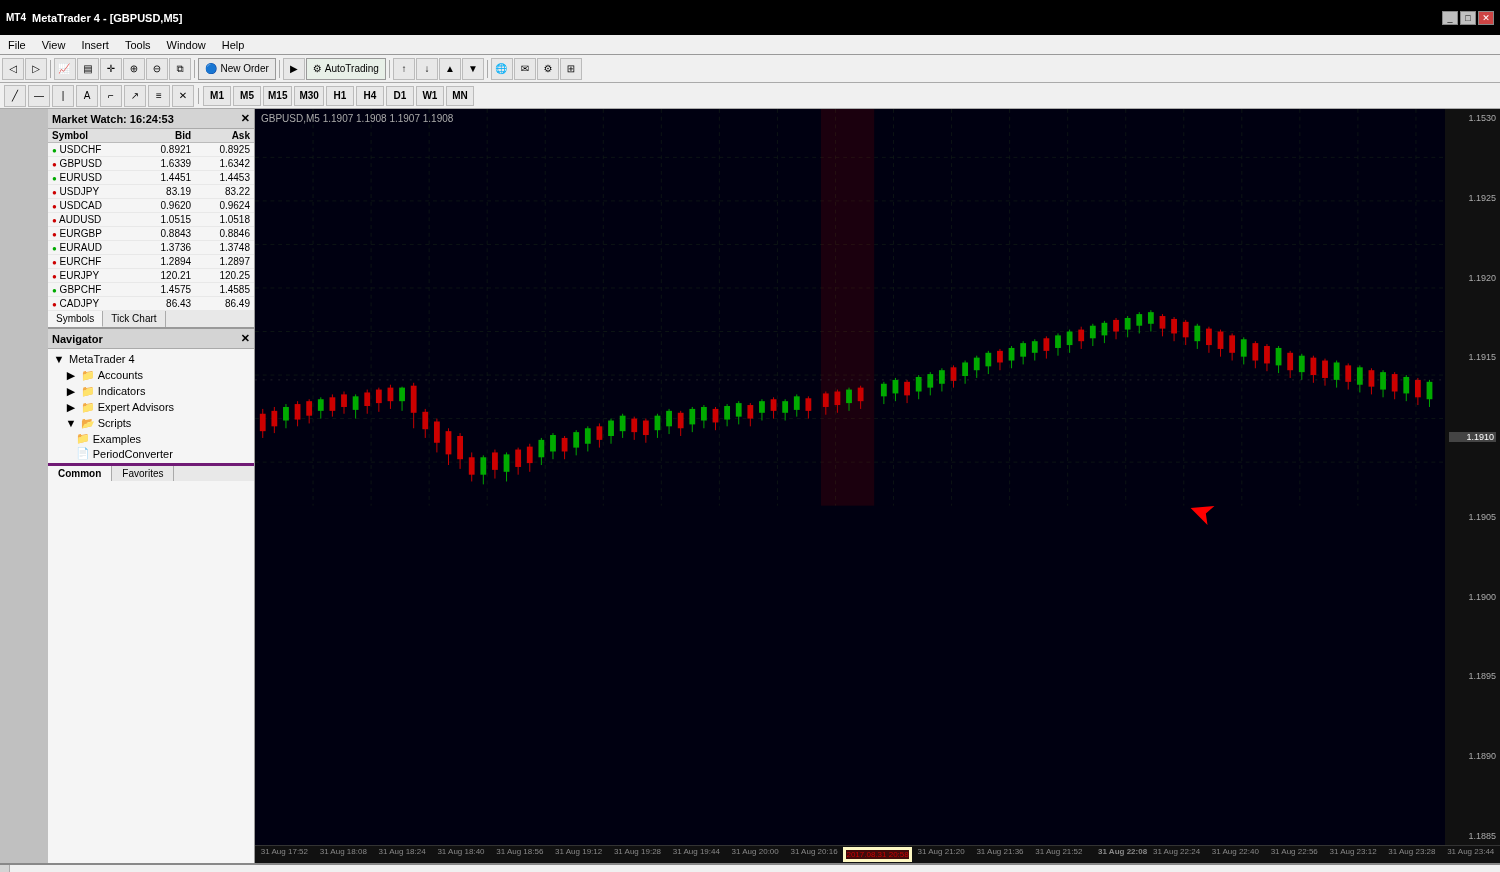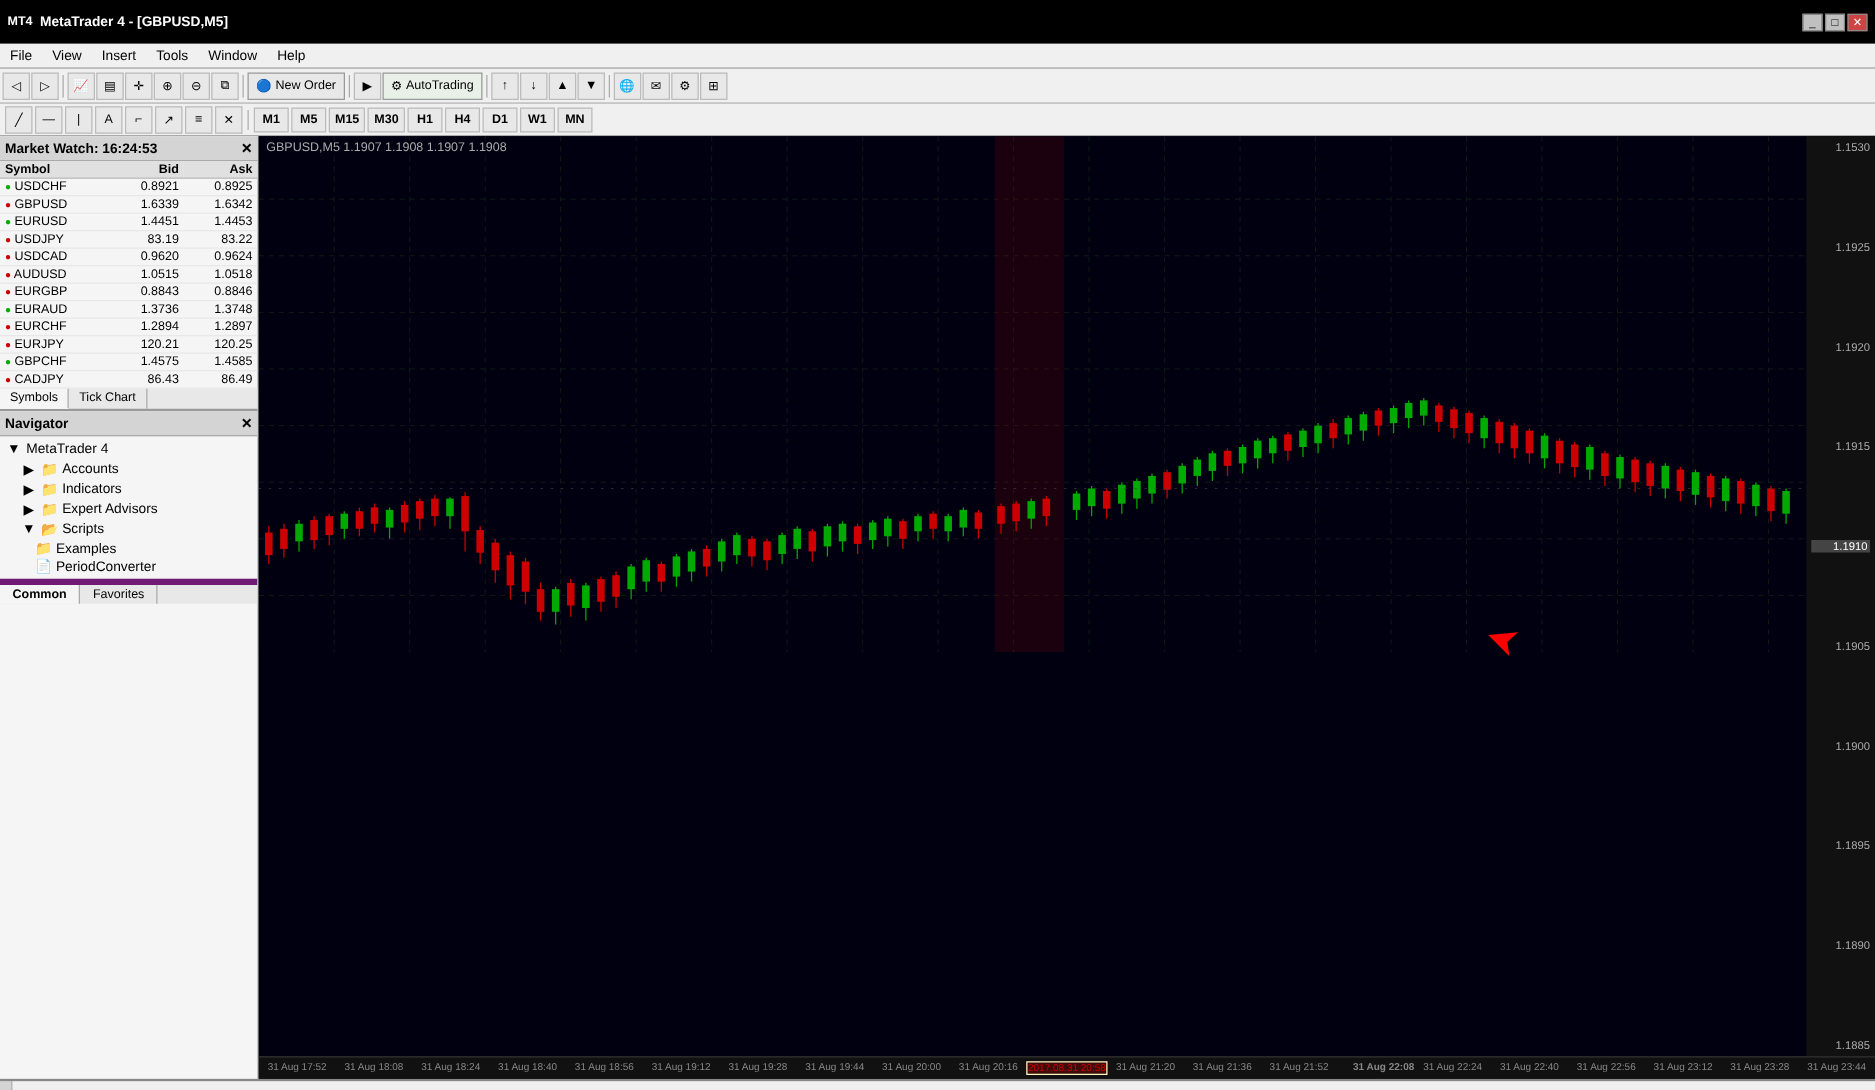--- a/index.html
+++ b/index.html
@@ -22,21 +22,21 @@
     .tb-sep { width: 1px; height: 18px; background: #aaa; margin: 0 2px; }
     .tb-btn-new-order { background: #e8e8e8; border: 1px solid #999; padding: 0 6px; font-size: 10px; height: 22px; display: flex; align-items: center; gap: 3px; cursor: pointer; }
     .tb-btn-auto { background: #e8f0e8; border: 1px solid #999; padding: 0 6px; font-size: 10px; height: 22px; display: flex; align-items: center; gap: 3px; cursor: pointer; }
 
     
     .toolbar2 { background: #f0f0f0; height: 26px; display: flex; align-items: center; border-bottom: 1px solid #aaa; padding: 0 4px; gap: 2px; }
     .tb2-btn { height: 20px; min-width: 28px; background: #e8e8e8; border: 1px solid #bbb; display: flex; align-items: center; justify-content: center; cursor: pointer; font-size: 10px; font-weight: bold; padding: 0 4px; }
     .tb2-sep { width: 1px; height: 16px; background: #aaa; margin: 0 2px; }
 
     
-    .main-area { display: flex; height: calc(872px - 22px - 20px - 28px - 26px - 22px); }
+    .main-area { display: flex; height: calc(872px - 22px - 20px - 28px - 26px - 22px); margin-left: 48px; }
 
     
     .left-panel { width: 207px; display: flex; flex-direction: column; border-right: 1px solid #999; background: #f5f5f5; }
 
     
     .market-watch { flex: 0 0 auto; border-bottom: 1px solid #999; }
     .panel-header { background: #d4d4d4; height: 20px; display: flex; align-items: center; padding: 0 4px; font-size: 11px; font-weight: bold; border-bottom: 1px solid #aaa; justify-content: space-between; }
     .panel-close { cursor: pointer; font-size: 11px; }
 
     .mw-table { width: 100%; border-collapse: collapse; }
@@ -53,21 +53,21 @@
     
     .navigator { flex: 1; overflow-y: auto; }
     .nav-header { background: #d4d4d4; height: 20px; display: flex; align-items: center; padding: 0 4px; font-size: 11px; font-weight: bold; border-bottom: 1px solid #aaa; justify-content: space-between; }
     .nav-tree { padding: 2px 0; }
     .nav-item { display: flex; align-items: center; padding: 1px 2px 1px 4px; cursor: pointer; font-size: 11px; }
     .nav-item .icon { width: 14px; height: 14px; margin-right: 3px; display: flex; align-items: center; justify-content: center; }
     .nav-indent { padding-left: 16px; }
     .nav-indent2 { padding-left: 28px; }
 
     
-    .bottom-tabs { display: flex; border-top: 5px solid #701a75; background: #e8e8e8; }
+    .bottom-tabs { display: flex; border-top: 3px solid #701a75; background: #e8e8e8; }
     .btab { padding: 2px 10px; font-size: 10px; cursor: pointer; border-right: 1px solid #aaa; }
     .btab.active { background: #f5f5f5; font-weight: bold; }
 
     
     .chart-area { flex: 1; display: flex; flex-direction: column; background: #000; }
     .chart-tabs-bar { background: #2a2a2a; display: flex; align-items: center; height: 22px; border-bottom: 1px solid #555; }
     .chart-tab { padding: 2px 12px; font-size: 10px; color: #ccc; cursor: pointer; border-right: 1px solid #555; height: 100%; display: flex; align-items: center; }
     .chart-tab.active { background: #1a3a5a; color: #fff; font-weight: bold; }
     .chart-maximize { margin-left: auto; padding: 0 6px; color: #aaa; cursor: pointer; font-size: 10px; }
 
@@ -593,21 +593,21 @@
         <span class="time-label" style="font-size:8px;color:#888;flex:1;text-align:center;white-space:nowrap;">31 Aug 17:52</span>
         <span class="time-label" style="font-size:8px;color:#888;flex:1;text-align:center;white-space:nowrap;">31 Aug 18:08</span>
         <span class="time-label" style="font-size:8px;color:#888;flex:1;text-align:center;white-space:nowrap;">31 Aug 18:24</span>
         <span class="time-label" style="font-size:8px;color:#888;flex:1;text-align:center;white-space:nowrap;">31 Aug 18:40</span>
         <span class="time-label" style="font-size:8px;color:#888;flex:1;text-align:center;white-space:nowrap;">31 Aug 18:56</span>
         <span class="time-label" style="font-size:8px;color:#888;flex:1;text-align:center;white-space:nowrap;">31 Aug 19:12</span>
         <span class="time-label" style="font-size:8px;color:#888;flex:1;text-align:center;white-space:nowrap;">31 Aug 19:28</span>
         <span class="time-label" style="font-size:8px;color:#888;flex:1;text-align:center;white-space:nowrap;">31 Aug 19:44</span>
         <span class="time-label" style="font-size:8px;color:#888;flex:1;text-align:center;white-space:nowrap;">31 Aug 20:00</span>
         <span class="time-label" style="font-size:8px;color:#888;flex:1;text-align:center;white-space:nowrap;">31 Aug 20:16</span>
-        <span class="time-label" style="font-size:8px;color:#cc0000;flex:1;text-align:left;white-space:nowrap;background:rgba(180,0,0,0.3);border:1px solid #fef9c3;">2017.08.31 20:58</span>
+        <span class="time-label" style="font-size:8px;color:#cc0000;flex:1;text-align:left;white-space:nowrap;background:rgba(180,0,0,0.3);border:3px solid #fef9c3;">2017.08.31 20:58</span>
         <span class="time-label" style="font-size:8px;color:#888;flex:1;text-align:center;white-space:nowrap;">31 Aug 21:20</span>
         <span class="time-label" style="font-size:8px;color:#888;flex:1;text-align:center;white-space:nowrap;">31 Aug 21:36</span>
         <span class="time-label" style="font-size:8px;color:#888;flex:1;text-align:center;white-space:nowrap;">31 Aug 21:52</span>
         <span class="time-label" style="font-size:8px;color:#888;flex:1;text-align:right;white-space:nowrap;font-weight:bold;">31 Aug 22:08</span>
         <span class="time-label" style="font-size:8px;color:#888;flex:1;text-align:center;white-space:nowrap;">31 Aug 22:24</span>
         <span class="time-label" style="font-size:8px;color:#888;flex:1;text-align:center;white-space:nowrap;">31 Aug 22:40</span>
         <span class="time-label" style="font-size:8px;color:#888;flex:1;text-align:center;white-space:nowrap;">31 Aug 22:56</span>
         <span class="time-label" style="font-size:8px;color:#888;flex:1;text-align:center;white-space:nowrap;">31 Aug 23:12</span>
         <span class="time-label" style="font-size:8px;color:#888;flex:1;text-align:center;white-space:nowrap;">31 Aug 23:28</span>
         <span class="time-label" style="font-size:8px;color:#888;flex:1;text-align:center;white-space:nowrap;">31 Aug 23:44</span>

